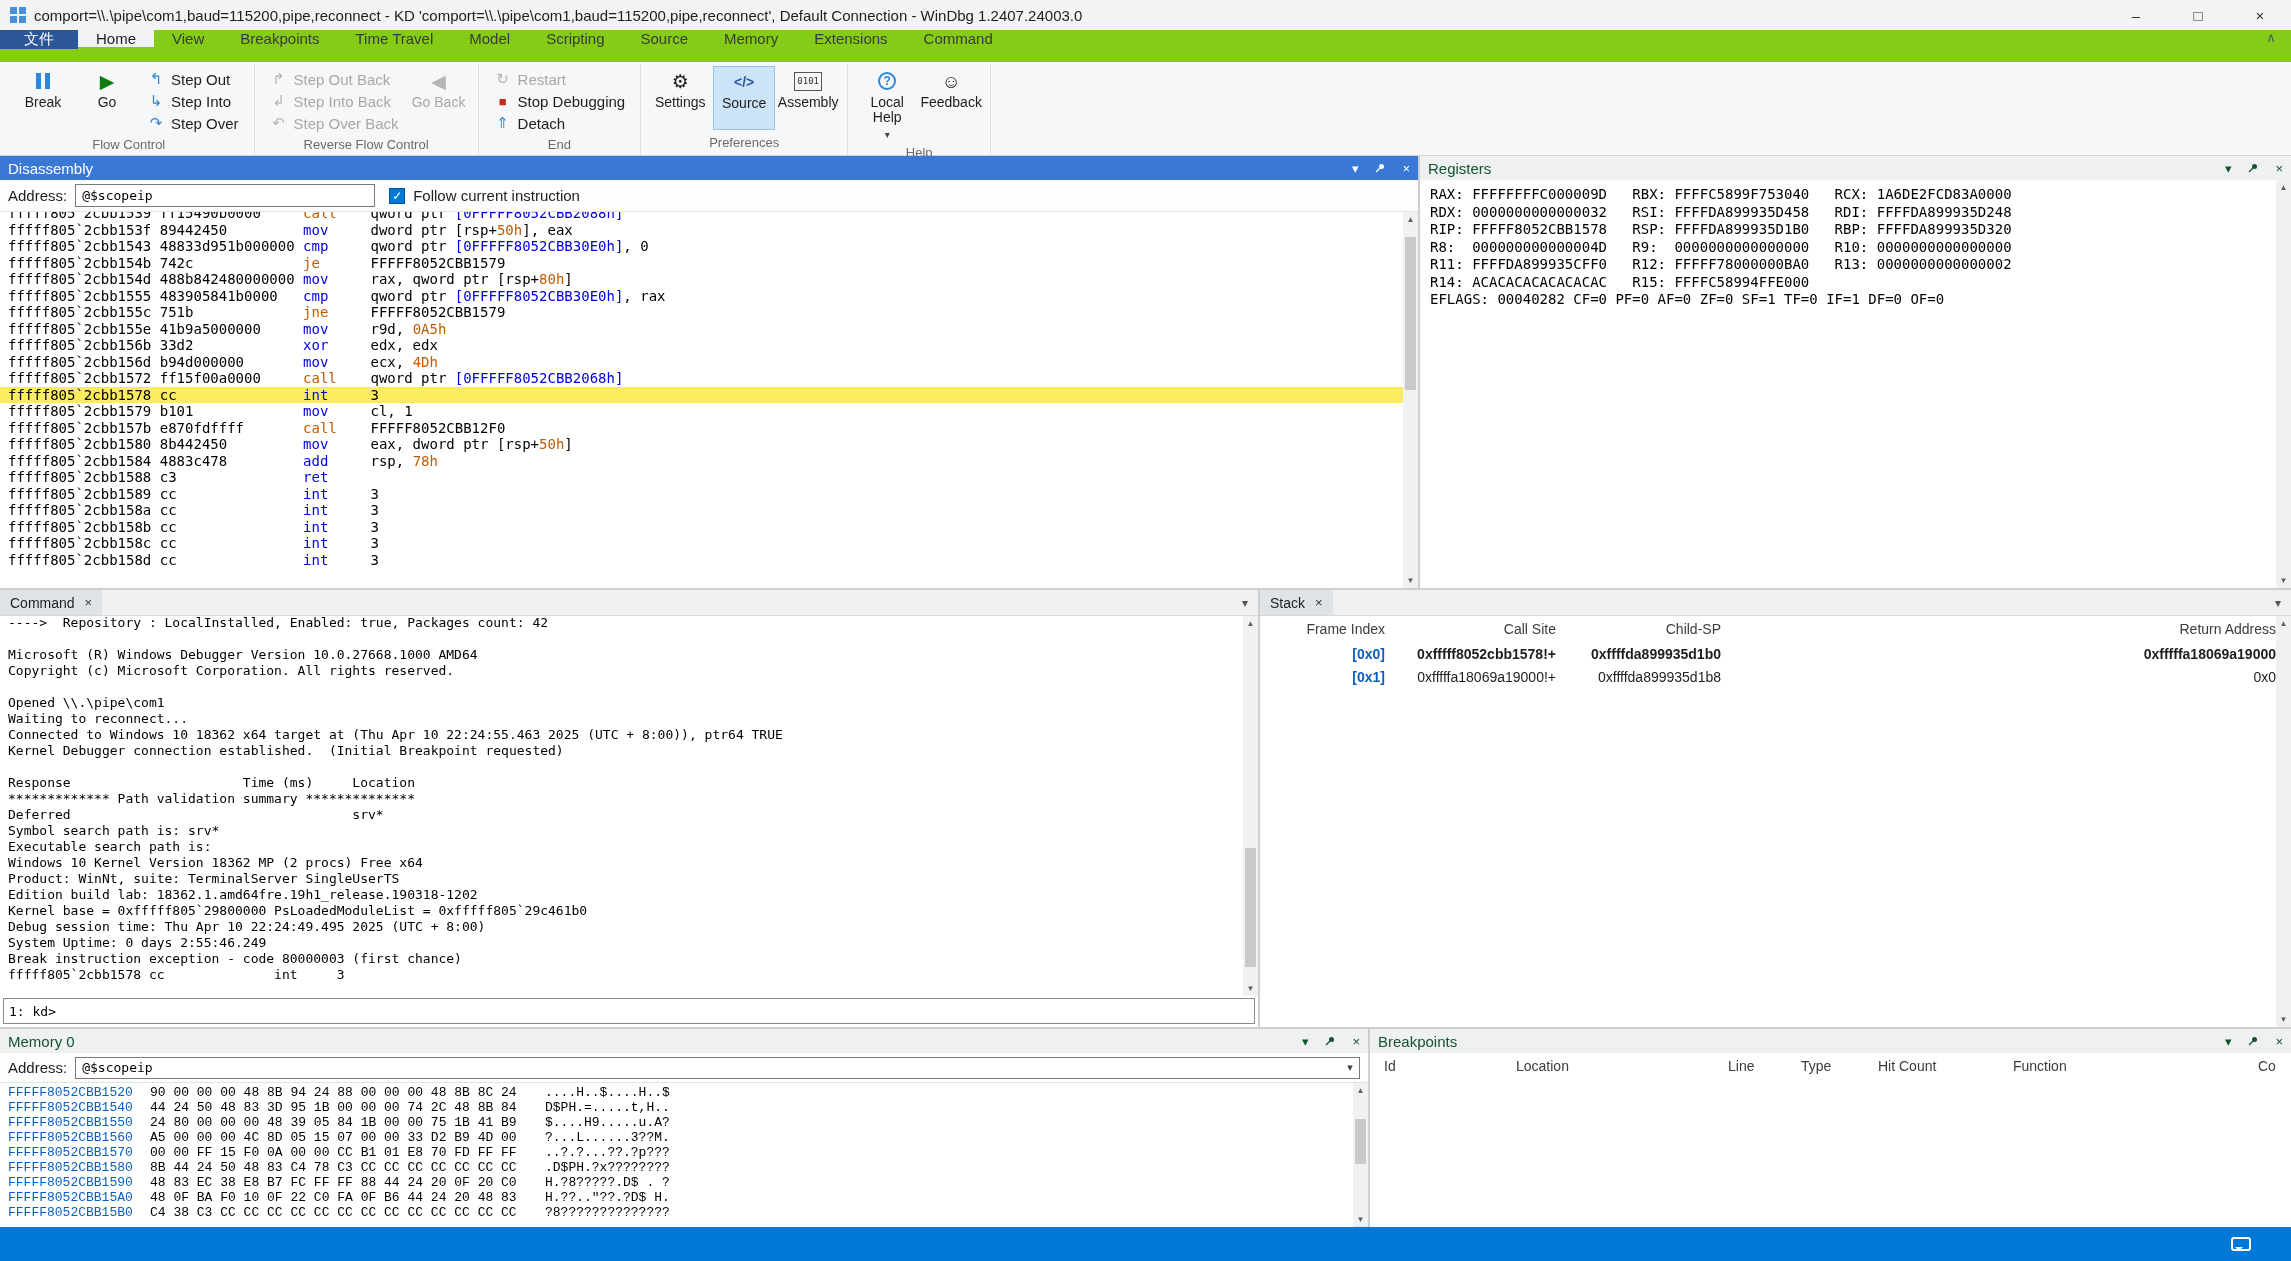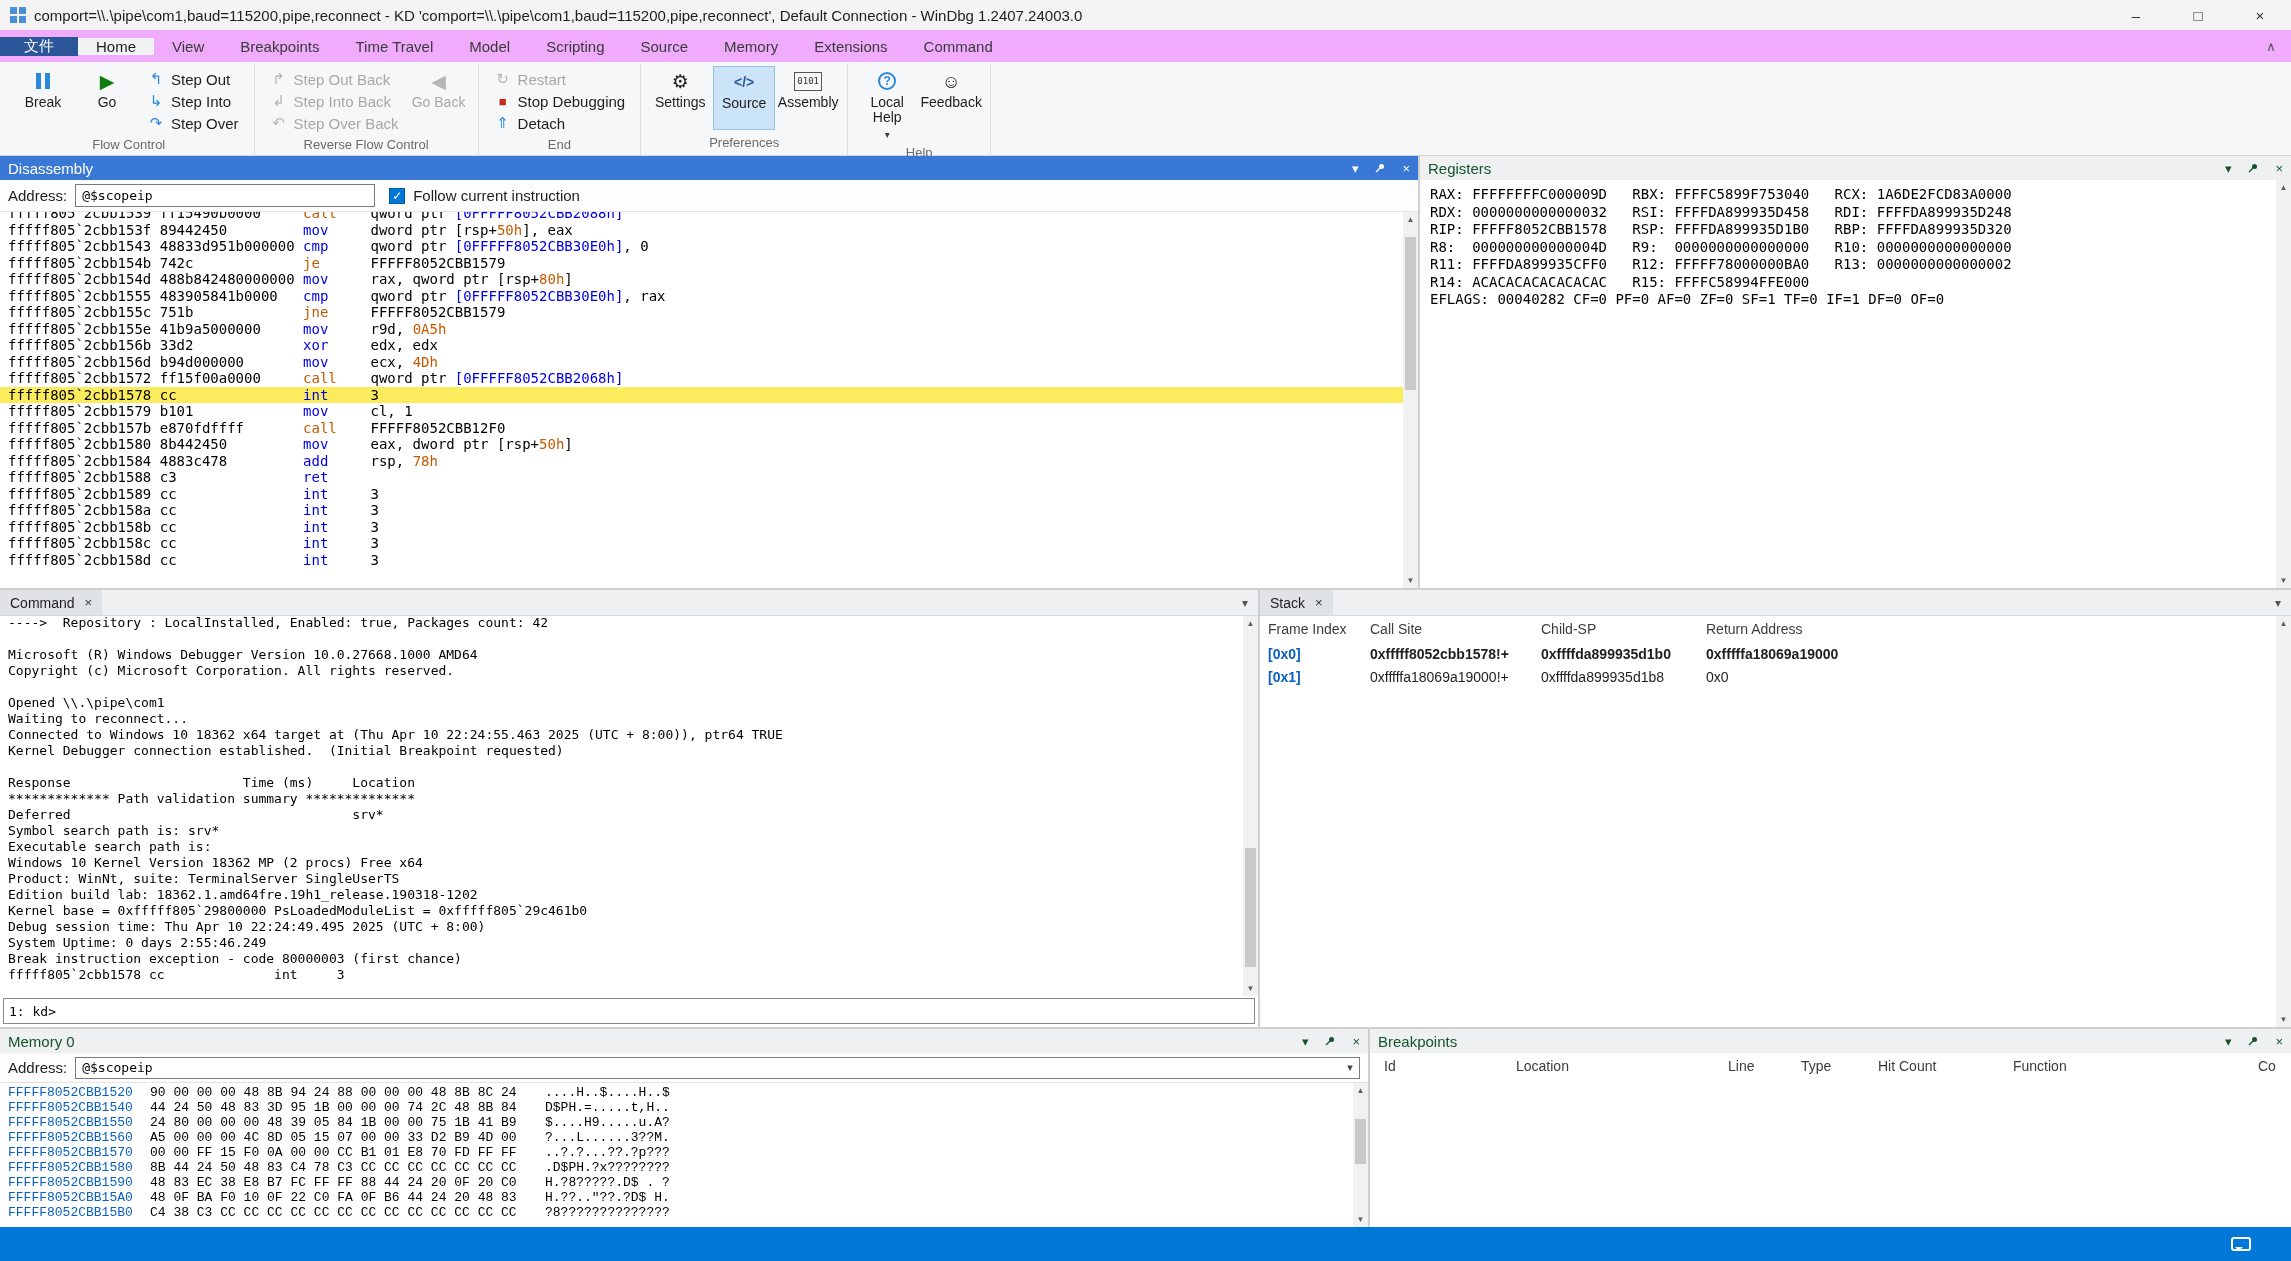--- a/index.html
+++ b/index.html
@@ -9,21 +9,21 @@
   .window { width:2291px; height:1261px; display:flex; flex-direction:column; background:#f0f0f0; }
 
   
   .titlebar { height:30px; background:#f3f3f3; display:flex; align-items:center; font-size:15px; color:#1e1e1e; flex:0 0 30px; }
   .app-icon { width:16px; height:16px; margin:0 8px 0 10px; display:grid; grid-template-columns:7px 7px; grid-template-rows:7px 7px; gap:2px; }
   .app-icon i { background:#4a90d9; }
   .tb-title { flex:1; white-space:nowrap; overflow:hidden; }
   .tb-btn { width:62px; height:30px; display:flex; align-items:center; justify-content:center; font-size:15px; color:#333; cursor:default; }
 
   
-  .ribbon-tabs { height:32px; background:#f0abfc; display:flex; align-items:center; font-size:15px; flex:0 0 32px; }
+  .ribbon-tabs { height:32px; background:#84cc16; display:flex; align-items:flex-start; font-size:15px; flex:0 0 32px; }
   .tab-file { background:var(--accent-blue); color:#fff; padding:0 24px; display:flex; align-items:center; }
   .rtab { padding:0 18px; display:flex; align-items:center; color:#3a3a3a; }
   .rtab.active { background:#f0f2f4; color:#1e1e1e; }
   .tab-collapse { margin-left:auto; width:40px; display:flex; align-items:center; justify-content:center; color:#555; font-size:13px; }
 
   
   .ribbon { height:94px; flex:0 0 94px; background:#f6f7f8; border-bottom:1px solid #d5d5d5; display:flex; padding:2px 4px 0; }
   .rgroup { display:flex; flex-direction:column; border-right:1px solid #dedede; padding:2px 8px; }
   .rg-content { flex:1; display:flex; align-items:flex-start; gap:2px; }
   .rg-label { text-align:center; font-size:13px; color:#6b6b6b; padding:3px 0 3px; }
@@ -87,21 +87,21 @@
   .cmd-body { flex:1; display:flex; overflow:hidden; }
   .cmd-lines { flex:1; overflow:hidden; padding:2px 0 0 8px; margin-top:-3px; font-family:"DejaVu Sans Mono",monospace; font-size:13px; line-height:16px; color:#000; }
   .cmd-line { white-space:pre; }
   .cmd-input-row { flex:0 0 26px; margin:2px 3px 3px; border:1px solid #8a8a8a; background:#fff; display:flex; align-items:center; padding-left:5px; }
   .cmd-prompt { font-size:13px; color:#000; }
   .cmd-input { flex:1; border:none; outline:none; font-size:13px; padding:0 4px; font-family:"DejaVu Sans Mono",monospace; }
 
   
   .stack-body { flex:1; display:flex; overflow:hidden; }
   .stack-main { flex:1; overflow:hidden; }
-  .stack-cols, .stack-row { display:grid; grid-template-columns:102px 171px 165px auto; padding-left:8px; align-items:center; }
+  .stack-cols, .stack-row { display:grid; grid-template-columns:102px 171px 165px auto; padding-left:23px; align-items:center;text-align:right; }
   .stack-cols { height:26px; font-size:14px; color:#3c3c3c; }
   .stack-row { height:23px; font-size:14px; color:#1e1e1e; }
   .stack-row.current .sc { font-weight:bold; }
   .frame-link { color:var(--link); font-weight:bold; }
 
   
   .mem-addr-bar { height:30px; flex:0 0 30px; }
   .combo { flex:1; height:22px; border:1px solid #7a7a7a; background:#fff; display:flex; align-items:center; }
   .combo input { flex:1; border:none; outline:none; font-family:"DejaVu Sans Mono",monospace; font-size:13px; padding:0 6px; }
   .combo-arrow { width:18px; text-align:center; color:#444; font-size:11px; }

